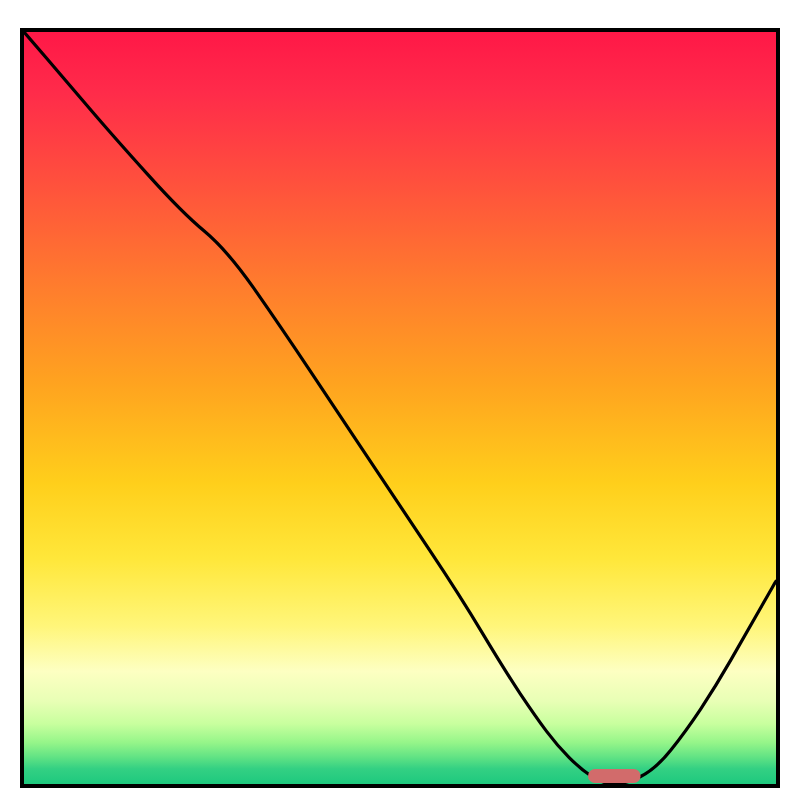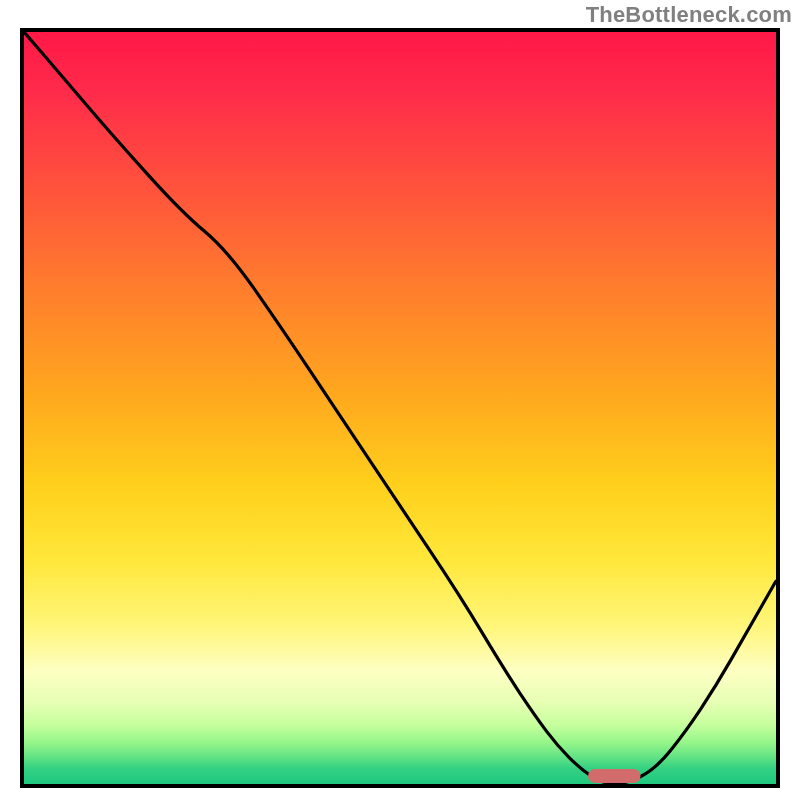--- a/index.html
+++ b/index.html
@@ -81,21 +81,20 @@
   .marker {
     fill: #d26b6b;
     stroke: none;
   }
 </style>
 </head>
 <body>
 
 <div class="container">
 
-  <div class="watermark">TheBottleneck.com</div>
 
   <div class="plot-frame">
     <div class="gradient"></div>
 
     <svg class="curve-svg" viewBox="0 0 752 752" preserveAspectRatio="none">
       <path class="curve" d="M 0.0 0.0 Q 0.0 0.0 22.6 26.3 Q 45.1 52.6 67.7 79.0 Q 90.2 105.3 124.1 142.9 Q 157.9 180.5 180.5 199.3 Q 203.0 218.1 229.4 255.7 Q 255.7 293.3 285.8 338.4 Q 315.8 383.5 345.9 428.6 Q 376.0 473.8 406.1 518.9 Q 436.2 564.0 458.7 601.6 Q 481.3 639.2 496.3 661.8 Q 511.4 684.3 522.6 699.4 Q 533.9 714.4 545.2 725.7 Q 556.5 737.0 567.8 744.5 Q 579.0 752.0 590.3 752.0 Q 601.6 752.0 616.6 744.5 Q 631.7 737.0 646.7 718.2 Q 661.8 699.4 676.8 676.8 Q 691.8 654.2 706.9 627.9 Q 721.9 601.6 737.0 575.3 T 752.0 549.0 "></path>
       <rect class="marker" x="564.0" y="737.0" width="52.6" height="14.0" rx="7.0" ry="7.0" fill="#d26b6b"></rect>
     </svg>
   </div>
 

